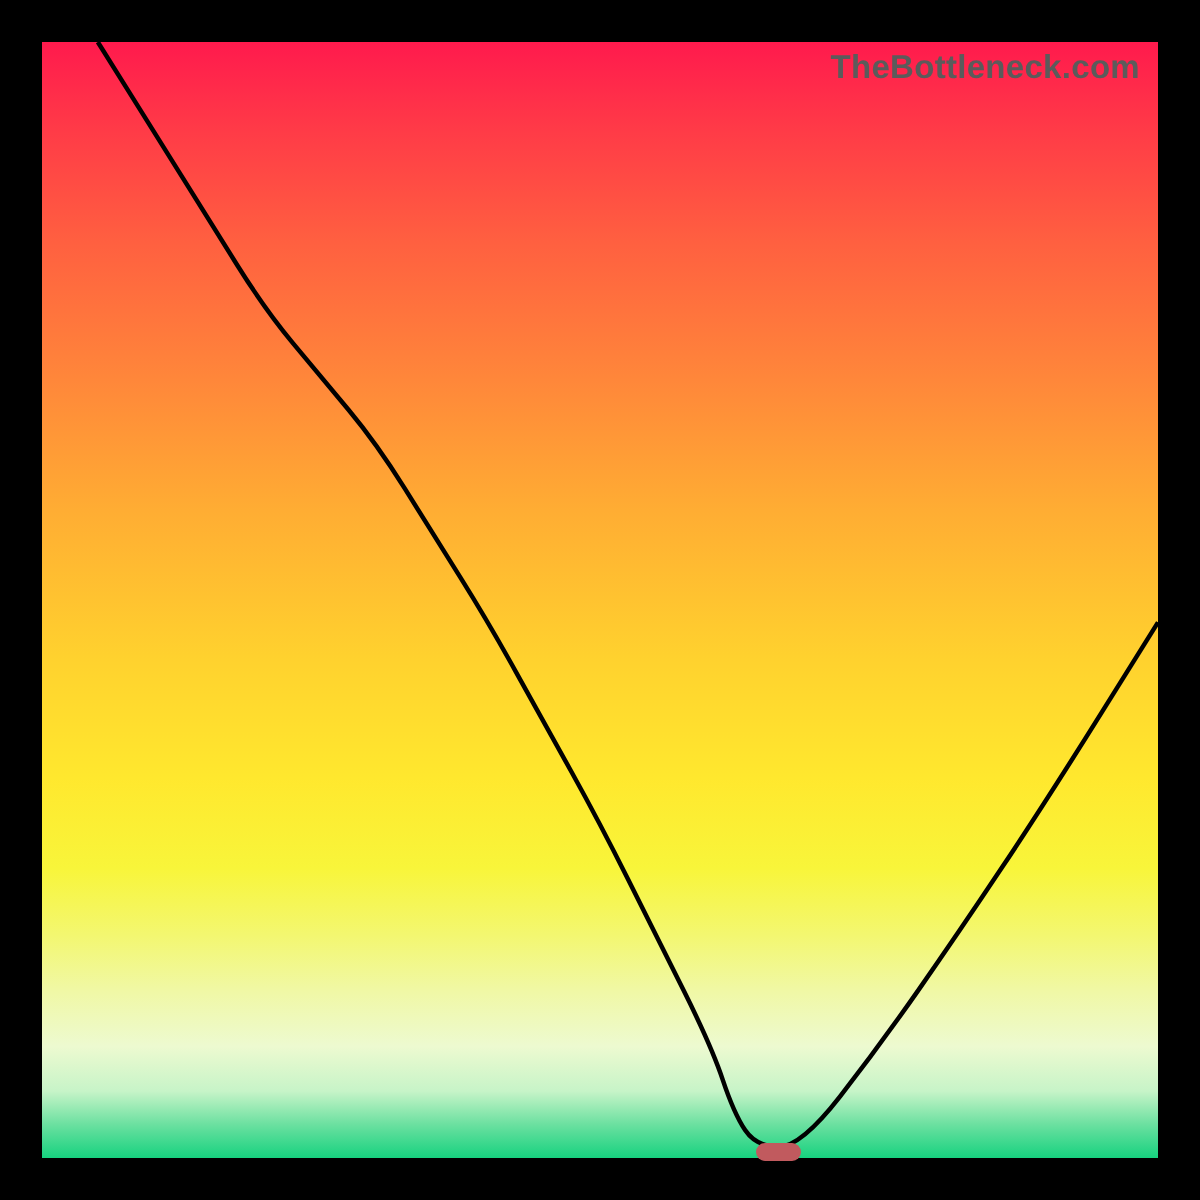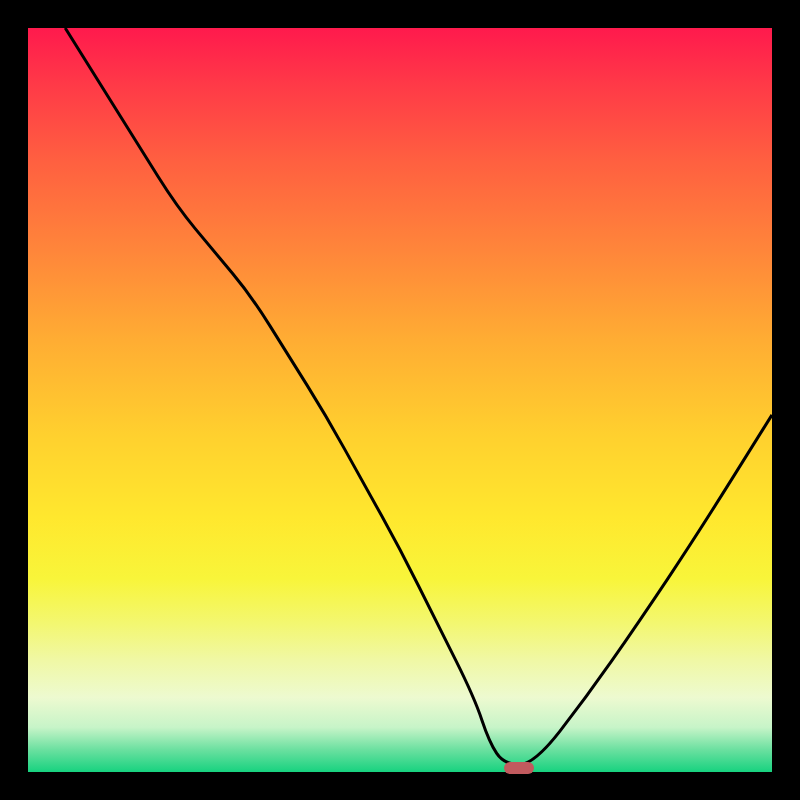--- a/index.html
+++ b/index.html
@@ -67,18 +67,19 @@
     background: #c15a5e;
     border-radius: 6px;
     transform: translate(-50%, -50%);
   }
 </style>
 </head>
 <body>
 
 <div class="frame">
   <div class="plot">
+    <span class="watermark">TheBottleneck.com</span>
     <svg class="curve" viewBox="0 0 744 744" preserveAspectRatio="none">
       <path fill="none" stroke="#000000" stroke-width="3" d="M 37.2 0 Q 37.2 0 55.800000000000004 29.75999999999999 Q 74.4 59.51999999999998 93 89.28000000000003 Q 111.6 119.04000000000008 130.2 148.8 Q 148.8 178.55999999999995 167.4 200.88 Q 186 223.20000000000005 204.6 245.52 Q 223.2 267.84 241.79999999999998 297.59999999999997 Q 260.4 327.35999999999996 279 357.12 Q 297.6 386.88 316.20000000000005 420.36 Q 334.8 453.84 353.4 487.31999999999994 Q 372 520.8 390.6 558 Q 409.20000000000005 595.2 427.8 632.4000000000001 Q 446.4 669.6 453.84 691.9200000000001 Q 461.28 714.24 468.72 725.4 Q 476.16 736.56 491.04 736.56 Q 505.92 736.56 531.96 703.0799999999999 Q 558 669.6 584.04 632.4000000000001 Q 610.0799999999999 595.2 639.8399999999999 550.56 Q 669.6 505.91999999999996 706.8 446.4 T 744 386.88"></path>
     </svg>
     <div class="minpoint" style="left: 491.04px; top: 740.28px; background: rgb(193, 90, 94);"></div>
   </div>
 </div>
 
 </body></html>

